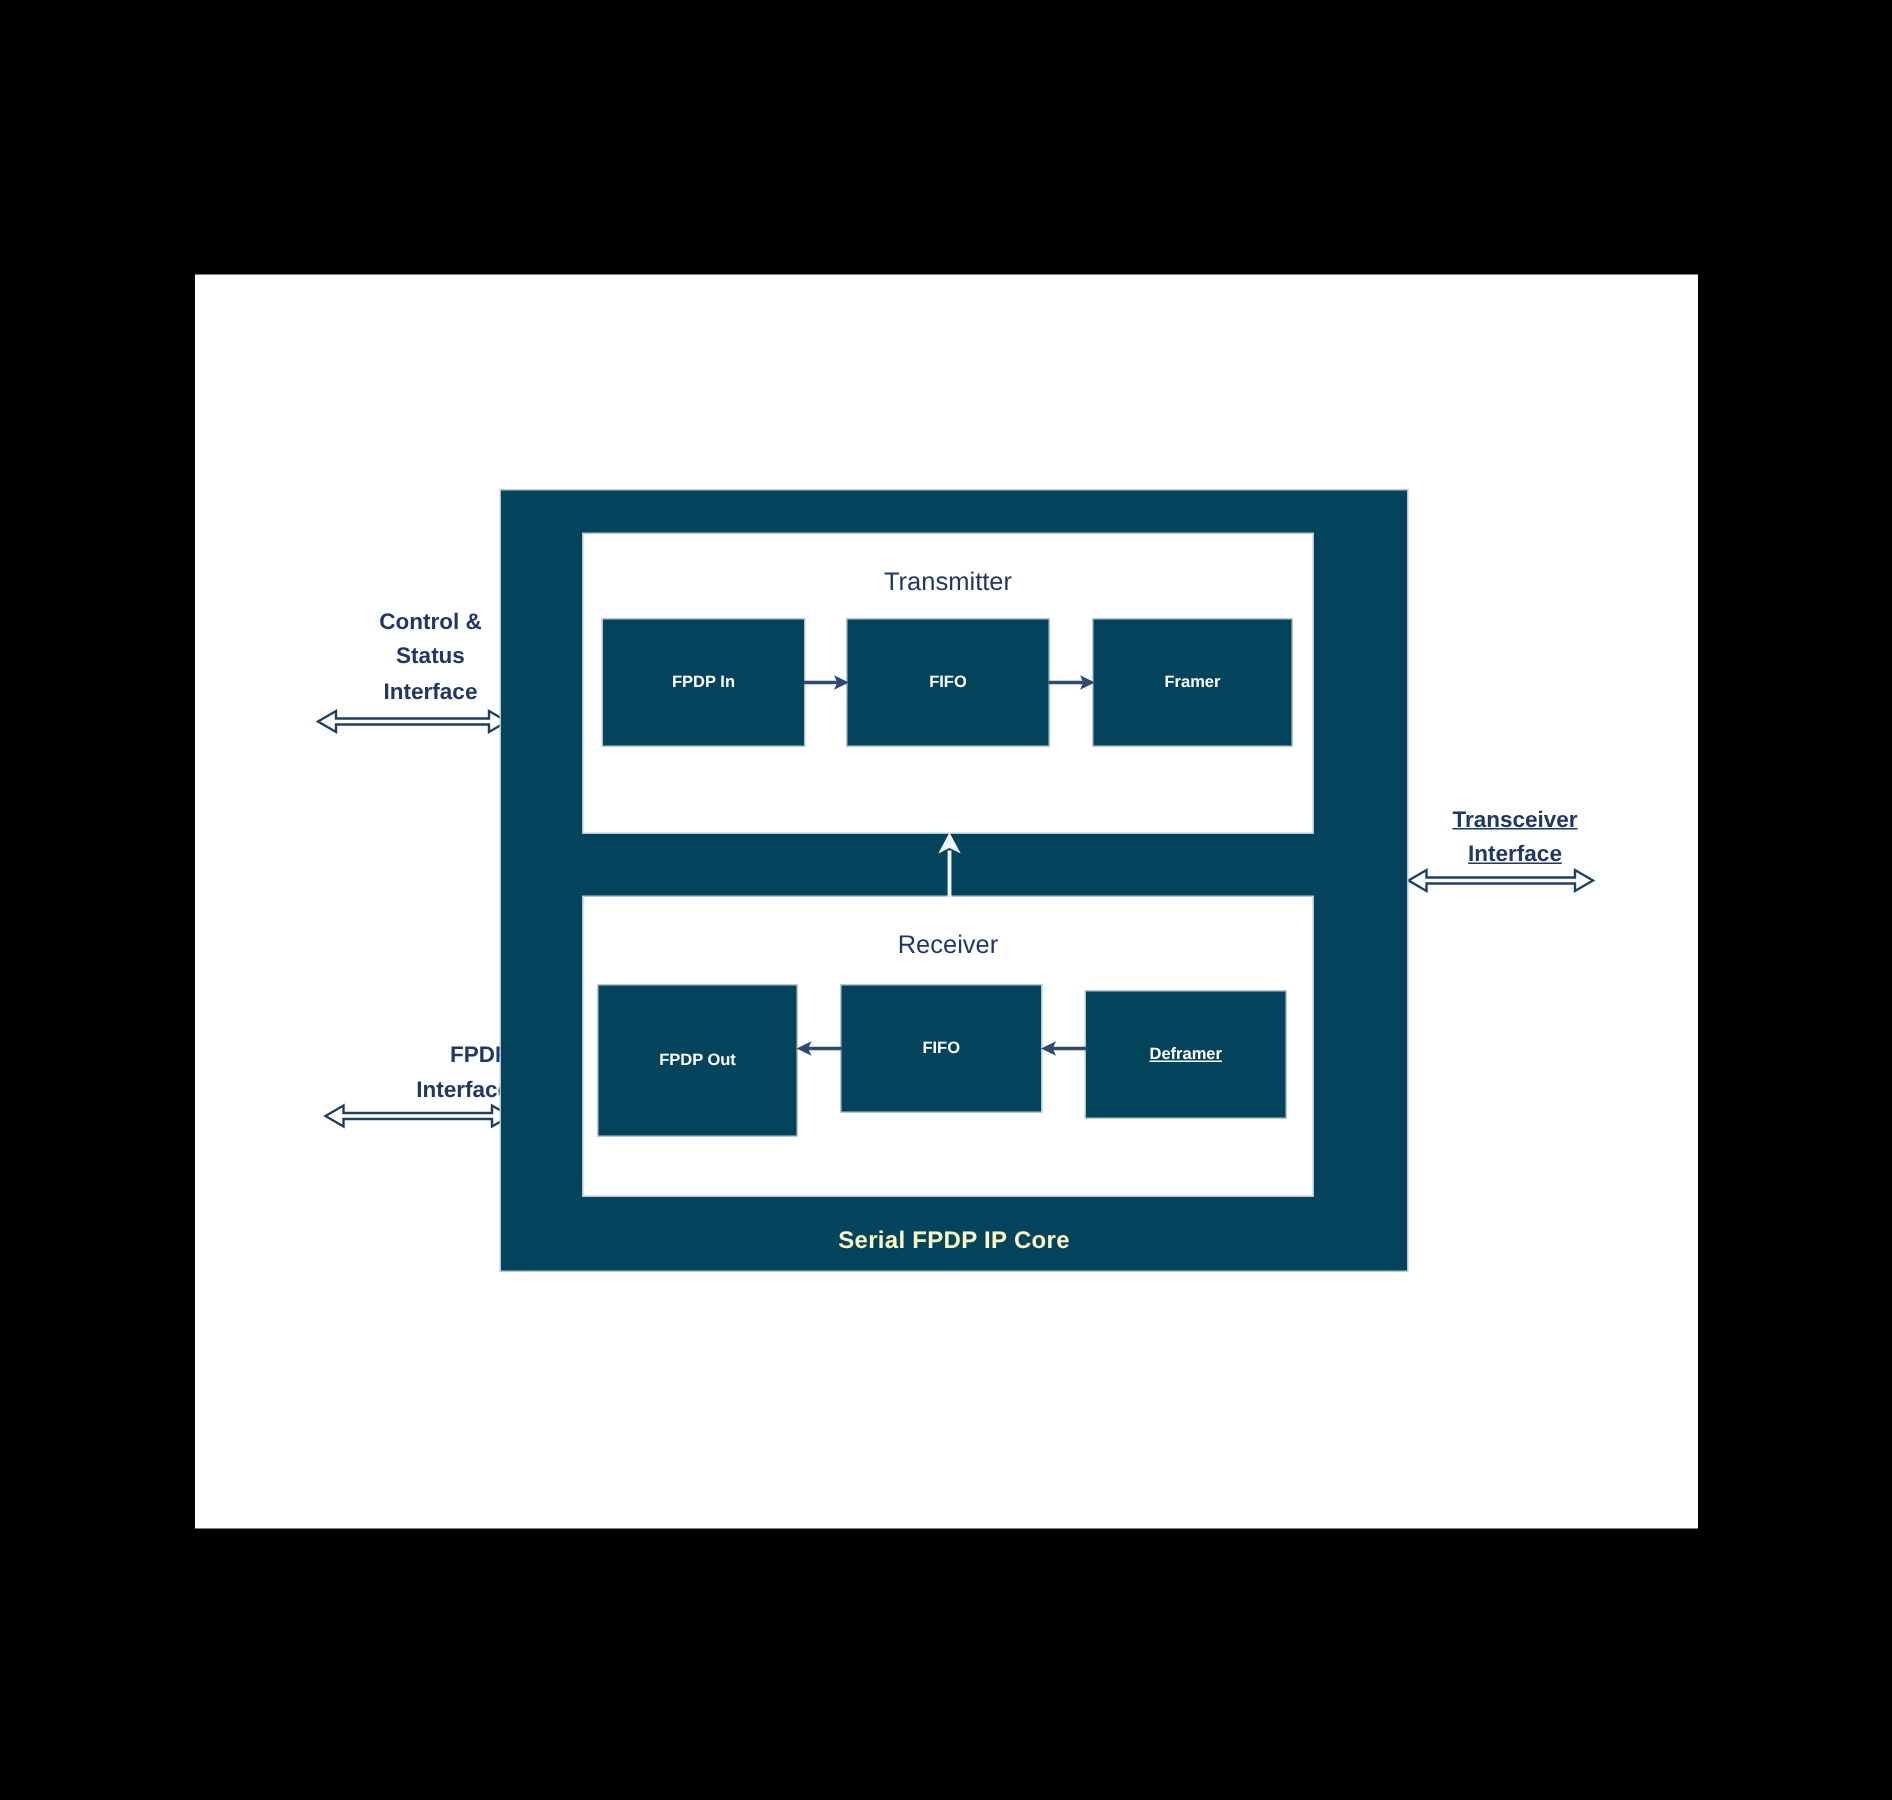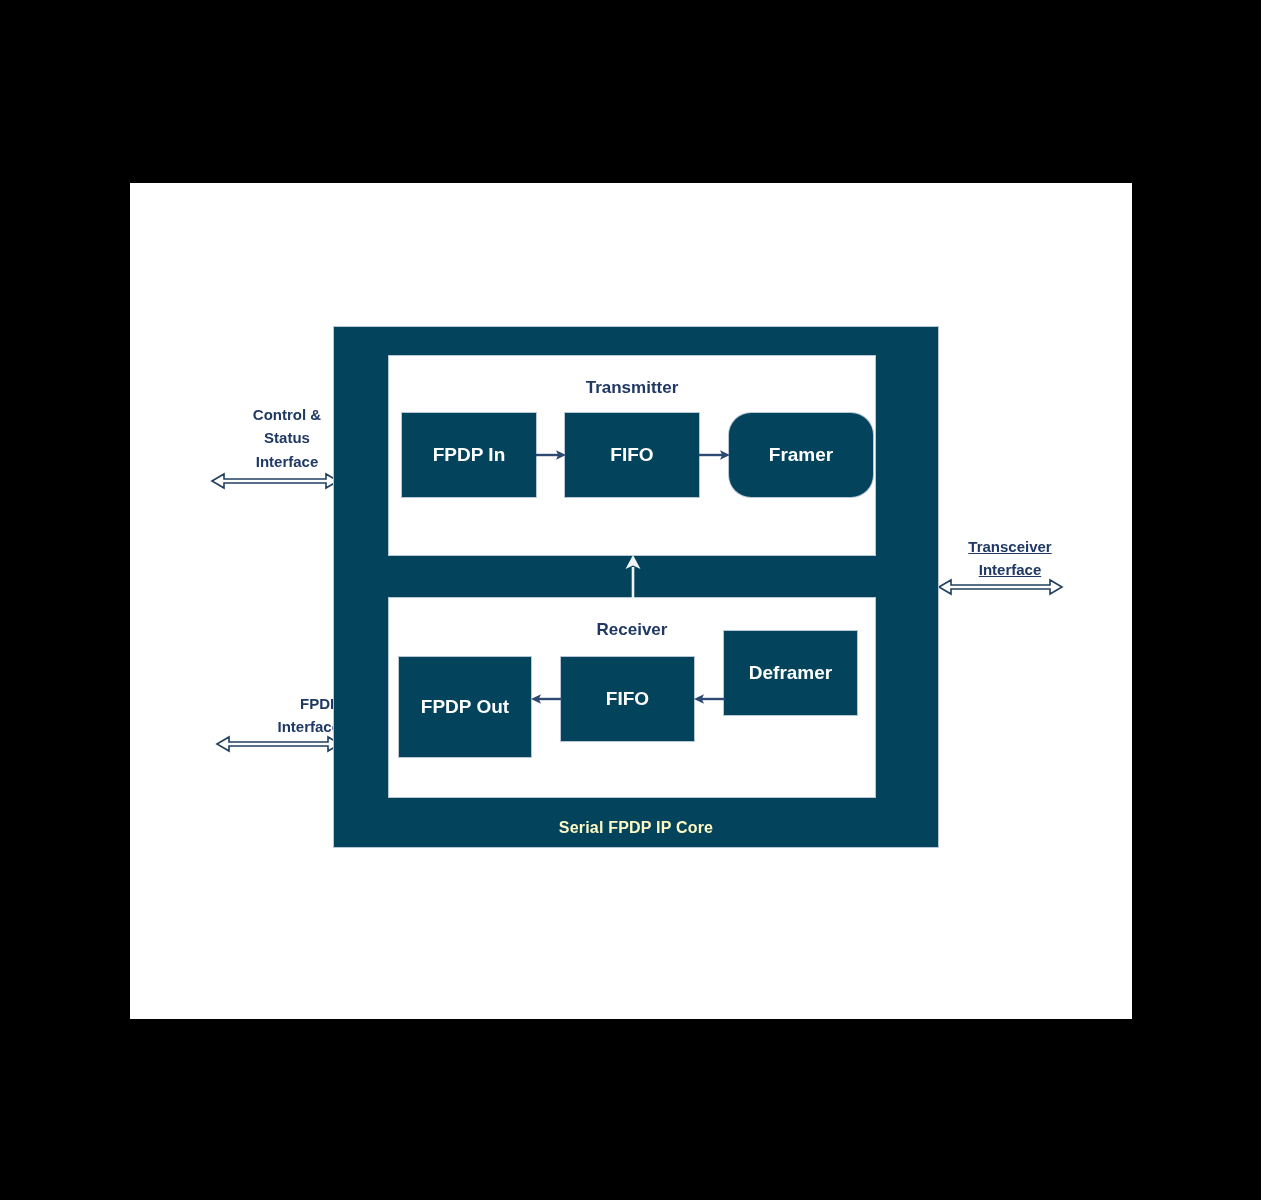--- a/index.html
+++ b/index.html
@@ -67,46 +67,46 @@
     height: 199px;
   }
   .panel-title {
     position: absolute;
     left: 0;
     right: 0;
     top: 22px;
     text-align: center;
     color: #1f3864;
     font-size: 17px;
-    font-weight: bold;
+    font-weight: normal;
   }
 
   
   .block {
     position: absolute;
     background: #03445c;
     box-shadow: 0 0 0 1px #b9c6d6;
     color: #ffffff;
-    font-size: 19px;
+    font-size: 11px;
     font-weight: bold;
     display: flex;
     align-items: center;
     justify-content: center;
     text-align: center;
   }
 
   
   #blk-fpdp-in   { left: 272px; top: 230px; width: 134px; height: 84px; }
   #blk-tx-fifo   { left: 435px; top: 230px; width: 134px; height: 84px; }
-  #blk-framer    { left: 599px; top: 230px; width: 144px; height: 84px; border-radius: 22px; }
+  #blk-framer    { left: 599px; top: 230px; width: 132px; height: 84px; }
 
   
   #blk-fpdp-out  { left: 269px; top: 474px; width: 132px; height: 100px; }
   #blk-rx-fifo   { left: 431px; top: 474px; width: 133px; height: 84px; }
-  #blk-deframer  { left: 594px; top: 448px; width: 133px; height: 84px; }
+  #blk-deframer  { left: 594px; top: 478px; width: 133px; height: 84px; text-decoration: underline; }
 
   
   .arrow-svg { position: absolute; overflow: visible; }
 
   #arrow-tx-1   { left: 406px; top: 262px; width: 30px;  height: 20px; }
   #arrow-tx-2   { left: 569px; top: 262px; width: 31px;  height: 20px; }
   #arrow-rx-1   { left: 401px; top: 506px; width: 31px;  height: 20px; }
   #arrow-rx-2   { left: 564px; top: 506px; width: 31px;  height: 20px; }
   #arrow-rx-to-tx { left: 492px; top: 372px; width: 22px; height: 44px; }
 

